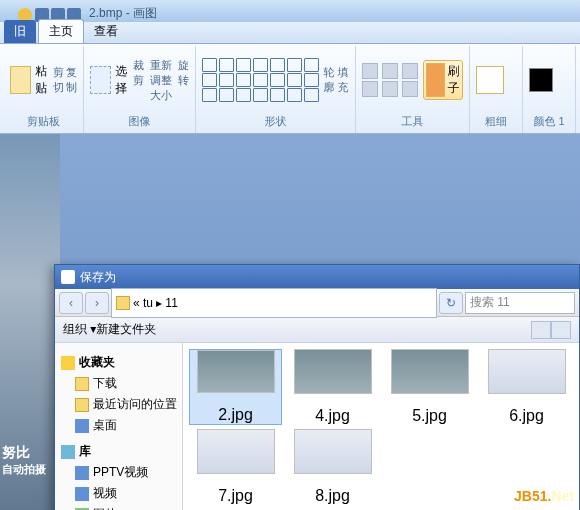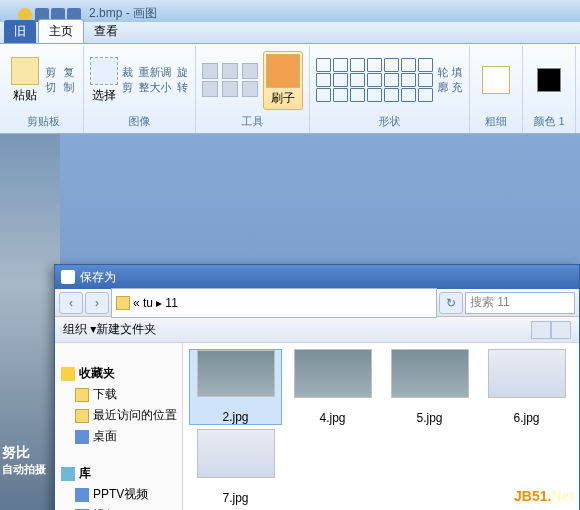--- a/index.html
+++ b/index.html
@@ -10,21 +10,21 @@
 .qt .q{width:14px;height:14px;background:#5078b0;border-radius:2px}
 .ttext{margin-left:8px}
 .menubar{height:22px;background:linear-gradient(#e6f0fa,#cfe1f5);display:flex;align-items:flex-end;padding-left:4px;border-bottom:1px solid #8faad0}
 .menubar .mi{padding:3px 10px;border-radius:3px 3px 0 0;cursor:pointer}
 .menubar .home{background:#fafdff;border:1px solid #8faad0;border-bottom:none}
 .menubar .file{background:#3b6ab5;color:#fff;margin-right:2px}
 .ribbon{height:90px;background:linear-gradient(#fafdff,#e3eefb);border-bottom:1px solid #98b6da;display:flex;padding:2px 4px 0}
 .rgrp{border-right:1px solid #c7d6ea;padding:2px 6px;display:flex;flex-direction:column;justify-content:space-between;text-align:center}
 .glbl{font-size:11px;color:#5078a0;padding:2px 0}
 .rgrp .cont{flex:1;display:flex;align-items:center;gap:3px}
-.bigbtn{width:40px;display:flex;flex-direction:column;align-items:center;gap:2px;cursor:pointer}
+.bigbtn{width:40px;display:flex;align-items:center;gap:2px;cursor:pointer}
 .bigbtn .ic{width:28px;height:28px;background:#f9e7a8;border:1px solid #d4b860}
 .smcol{display:flex;flex-direction:row;gap:2px;font-size:11px;color:#4a6a90}
 .smcol span{cursor:pointer}
 .sel .ic{background:#e6f0ff;border:1px dashed #88a8d0}
 .brush{border:1px solid #e8b050;background:linear-gradient(#fff4d8,#ffe2a0);border-radius:3px;padding:2px}
 .brush .ic{width:34px;height:34px;background:#f0a050}
 .tools .ic{width:16px;height:16px;background:#d0d8e8;border:1px solid #a8b8d0}
 .tgrid{display:grid;grid-template-columns:repeat(3,18px);gap:2px}
 .shapes{display:flex;gap:4px}
 .sgrid{display:grid;grid-template-columns:repeat(7,16px);gap:1px;width:120px}
@@ -50,28 +50,28 @@
 .tool .ib{width:20px;height:18px;background:#e0e8f4;border:1px solid #b0c0d8;cursor:pointer}
 .dlg .body{display:flex;height:200px}
 .tree{width:128px;background:#fafafa;border-right:1px solid #d4d4d4;padding:4px 2px;overflow:hidden}
 .tree .tn{display:flex;align-items:center;gap:4px;padding:2px 4px;cursor:pointer;white-space:nowrap}
 .tree .tn .ti{width:14px;height:14px;flex-shrink:0}
 .tree .fav{background:#f8d040}
 .tree .fld{background:#f8d870;border:1px solid #c8a840}
 .tree .lib{background:#70b8d8}
 .tree .vid{background:#6090d8}
 .tree .pic{background:#80c880}
-.tree .sect{font-weight:bold;margin-top:16px}
+.tree .sect{font-weight:bold;margin-top:5px}
 .tree .sub{padding-left:18px}
 .files{flex:1;padding:6px;display:grid;grid-template-columns:repeat(4,1fr);grid-auto-rows:76px;gap:4px;background:#fff;overflow:auto}
 .fitem{display:flex;flex-direction:column;align-items:center;cursor:pointer}
 .fitem.sel2{background:#cfe4fb;border:1px solid #7ab0e8}
 .thumb{width:78px;height:52px;background:linear-gradient(#789098,#a0b0b8);border:1px solid #c0c0c0}
 .thumb.ui{background:linear-gradient(#e8ecf4,#d0d8e8)}
-.fn{font-size:12px;margin-top:13px}
+.fn{font-size:16px;margin-top:13px}
 .jb{position:absolute;right:6px;bottom:6px;font-weight:bold;color:#f09000;font-size:14px}
 .jb .n{color:#fef9c3}
 </style>
 </head>
 <body>
 
 <div class="titlebar">
   <div class="tb-icon" style="background:#f0c040;border-radius:50%"></div>
   <div class="qt">
     <div class="q"></div>
@@ -109,69 +109,69 @@
         </div>
       <div class="smcol">
         <span>裁剪</span>
         <span>重新调整大小</span>
         <span>旋转</span>
       </div>
     </div>
     <div class="glbl">图像</div>
   </div>
   <div class="rgrp">
+    <div class="cont shapes">
+      <div class="sgrid">
+        <div class="s"></div>
+          <div class="s"></div>
+          <div class="s"></div>
+          <div class="s"></div>
+          <div class="s"></div>
+          <div class="s"></div>
+          <div class="s"></div>
+        <div class="s"></div>
+          <div class="s"></div>
+          <div class="s"></div>
+          <div class="s"></div>
+          <div class="s"></div>
+          <div class="s"></div>
+          <div class="s"></div>
+        <div class="s"></div>
+          <div class="s"></div>
+          <div class="s"></div>
+          <div class="s"></div>
+          <div class="s"></div>
+          <div class="s"></div>
+          <div class="s"></div>
+      </div>
+      <div class="smcol">
+        <span>轮廓</span>
+        <span>填充</span>
+      </div>
+    </div>
+    <div class="glbl">形状</div>
+  </div>
+  <div class="rgrp">
     <div class="cont">
       <div class="tools">
           <div class="tgrid">
         <div class="ic"></div>
             <div class="ic"></div>
             <div class="ic"></div>
         <div class="ic"></div>
             <div class="ic"></div>
             <div class="ic"></div>
       </div>
         </div>
       <div class="bigbtn brush">
           <div class="ic"></div>
           <span>刷子</span>
         </div>
     </div>
     <div class="glbl">工具</div>
-  </div>
-  <div class="rgrp">
-    <div class="cont shapes">
-      <div class="sgrid">
-        <div class="s"></div>
-          <div class="s"></div>
-          <div class="s"></div>
-          <div class="s"></div>
-          <div class="s"></div>
-          <div class="s"></div>
-          <div class="s"></div>
-        <div class="s"></div>
-          <div class="s"></div>
-          <div class="s"></div>
-          <div class="s"></div>
-          <div class="s"></div>
-          <div class="s"></div>
-          <div class="s"></div>
-        <div class="s"></div>
-          <div class="s"></div>
-          <div class="s"></div>
-          <div class="s"></div>
-          <div class="s"></div>
-          <div class="s"></div>
-          <div class="s"></div>
-      </div>
-      <div class="smcol">
-        <span>轮廓</span>
-        <span>填充</span>
-      </div>
-    </div>
-    <div class="glbl">形状</div>
   </div>
   <div class="rgrp">
     <div class="cont">
         <div class="bigbtn">
           <div class="ic" style="background:#fff"></div>
         </div>
       </div>
     <div class="glbl">粗细</div>
   </div>
   <div class="rgrp colgrp">
@@ -266,20 +266,24 @@
             <span class="fn">5.jpg</span>
           </div>
         <div class="fitem">
             <div class="thumb ui"></div>
             <span class="fn">6.jpg</span>
           </div>
         <div class="fitem">
             <div class="thumb ui"></div>
             <span class="fn">7.jpg</span>
           </div>
+        <div class="fitem">
+            <div class="thumb ui"></div>
+            <span class="fn">8.jpg</span>
+          </div>
       </div>
     </div>
 
   </div>
 </div>
 
 <div class="jb">
   <span>JB51.</span><span class="n">Net</span>
 </div>
 

